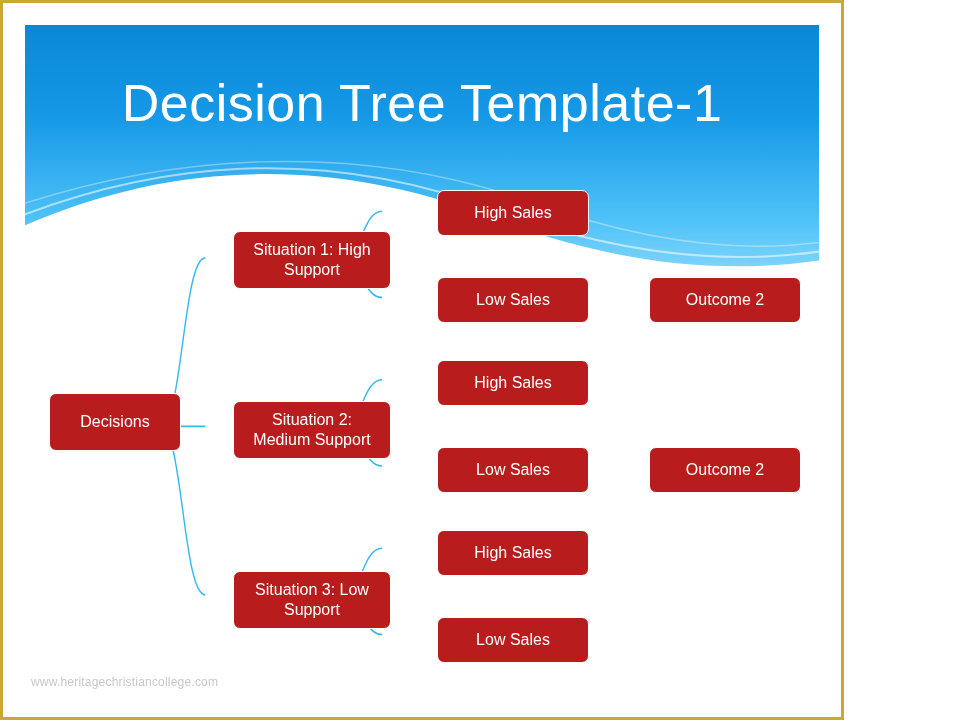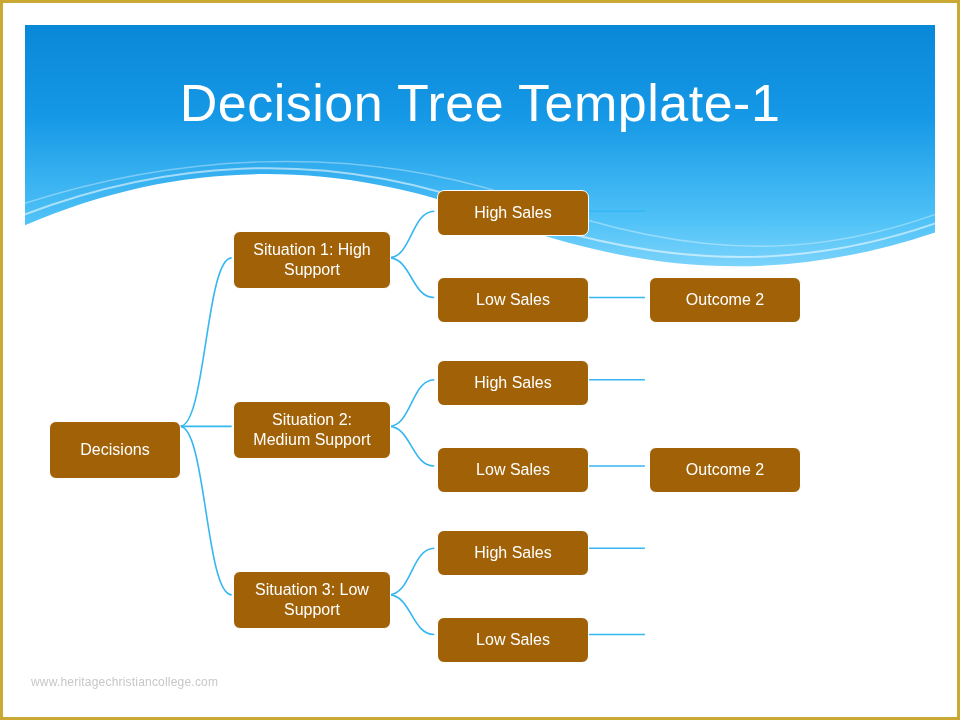--- a/index.html
+++ b/index.html
@@ -1,25 +1,25 @@
 <!DOCTYPE html>
 <html><head>
 <meta charset="utf-8">
 <style>
   html,body{margin:0;padding:0;width:960px;height:720px;background:#fff;font-family:"Segoe UI Light","Segoe UI",Arial,sans-serif;overflow:hidden}
-  .frame{box-sizing:border-box;width:960px;height:720px;border:3px solid #c9a934;position:relative;background:#fff}
+  .frame{box-sizing:border-box;width:844px;height:720px;border:3px solid #c9a934;position:relative;background:#fff}
   .inner{position:absolute;left:22px;top:22px;right:22px;bottom:22px;background:#fff;overflow:hidden}
   .sky{position:absolute;left:0;right:0;top:0;height:260px;background:linear-gradient(#0a88d8 0%,#1598e6 35%,#4fc2f7 75%,#8ddafc 100%)}
   
   .wave-main{position:absolute;left:-60px;right:-60px;top:120px}
   .title{position:absolute;left:0;right:0;top:48px;text-align:center;color:#fff;font-size:52px;font-weight:300;letter-spacing:0.5px}
   .watermark{position:absolute;left:6px;bottom:6px;font-size:12px;color:#c7c7c7;letter-spacing:0.2px}
   
-  .node{position:absolute;background:#a16207;color:#fff;border:1.5px solid #fff;border-radius:7px;display:flex;align-items:center;justify-content:center;text-align:center;font-size:16px;font-weight:400;padding:4px 8px;box-sizing:border-box;line-height:1.25}
-  .root{left:24px;top:396px;width:132px;height:58px}
+  .node{position:absolute;background:#b91c1c;color:#fff;border:1.5px solid #fff;border-radius:7px;display:flex;align-items:center;justify-content:center;text-align:center;font-size:16px;font-weight:400;padding:4px 8px;box-sizing:border-box;line-height:1.25}
+  .root{left:24px;top:368px;width:132px;height:58px}
   .sit{left:208px;width:158px;height:58px}
   .sit1{top:206px}
   .sit2{top:376px}
   .sit3{top:546px}
   .sales{left:412px;width:152px;height:46px}
   .hs1{top:165px}.ls1{top:252px}
   .hs2{top:335px}.ls2{top:422px}
   .hs3{top:505px}.ls3{top:592px}
   .out{left:624px;width:152px;height:46px}
   .o1{top:165px}.o2{top:252px}.o3{top:335px}.o4{top:422px}.o5{top:505px}.o6{top:592px}

